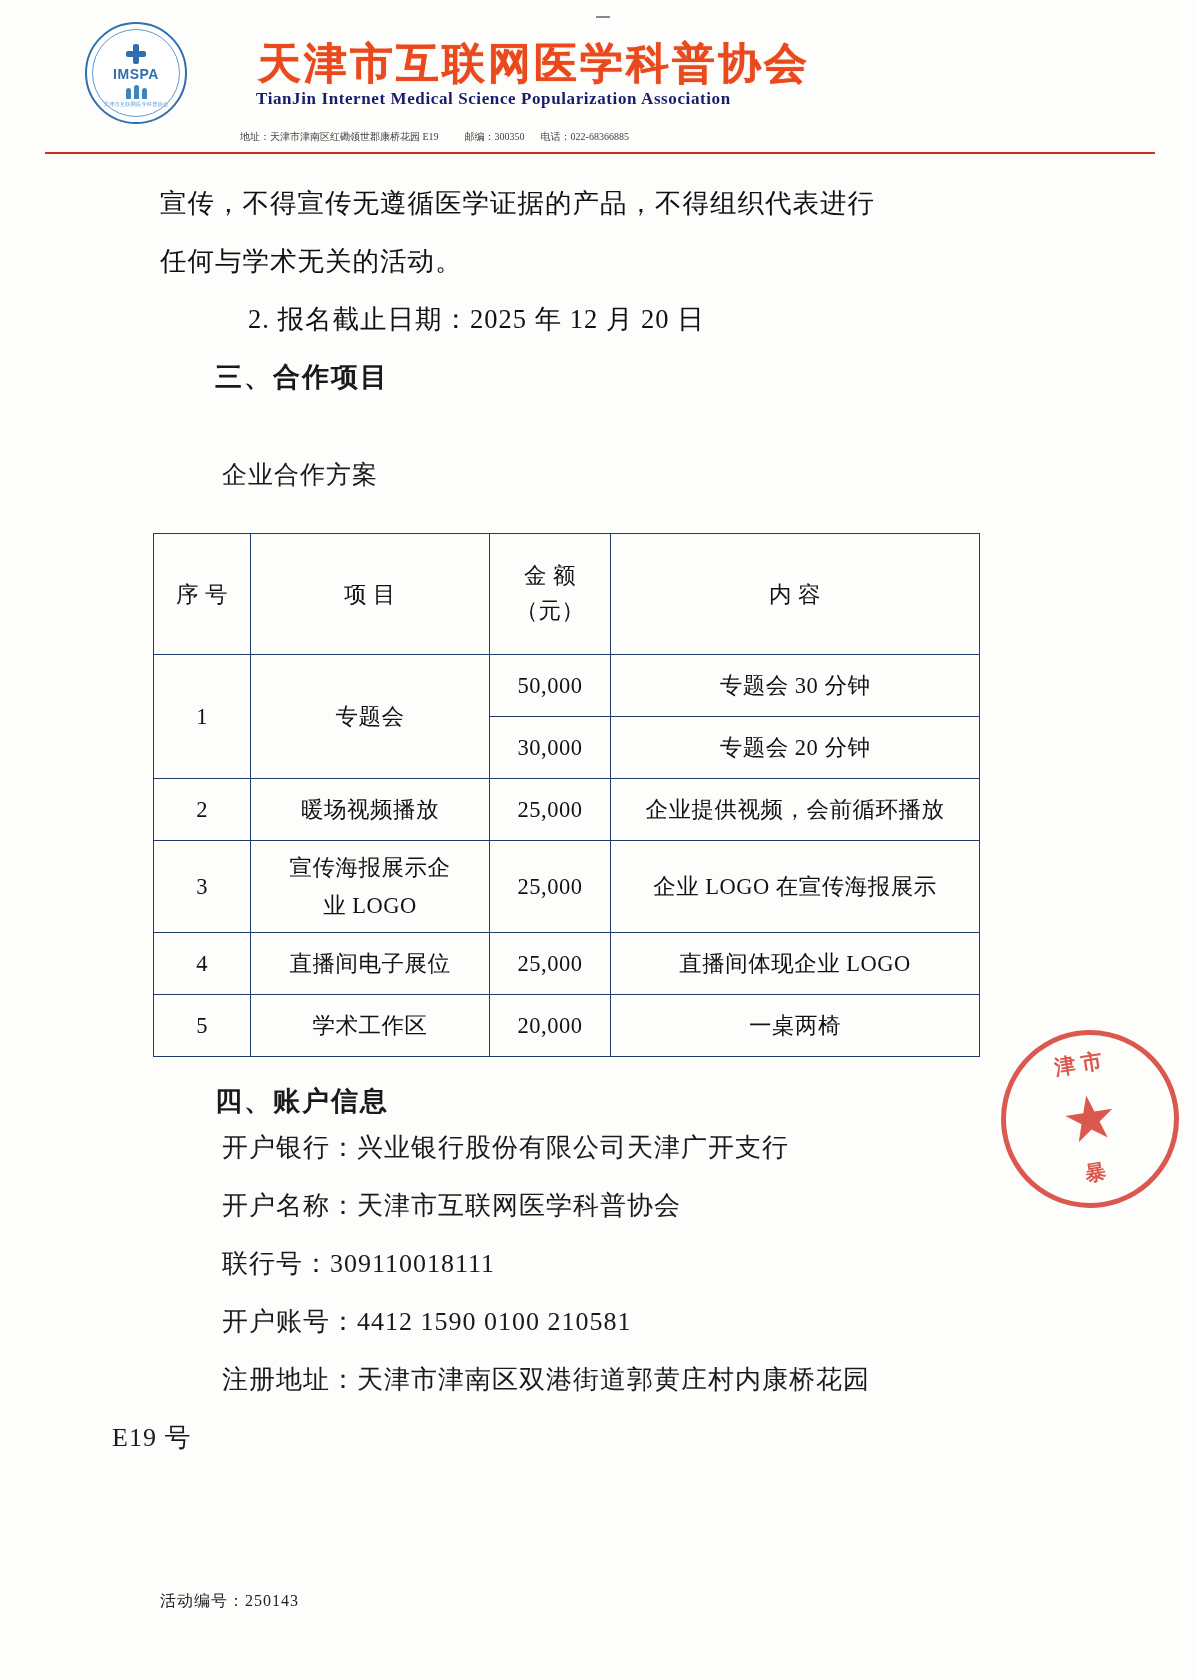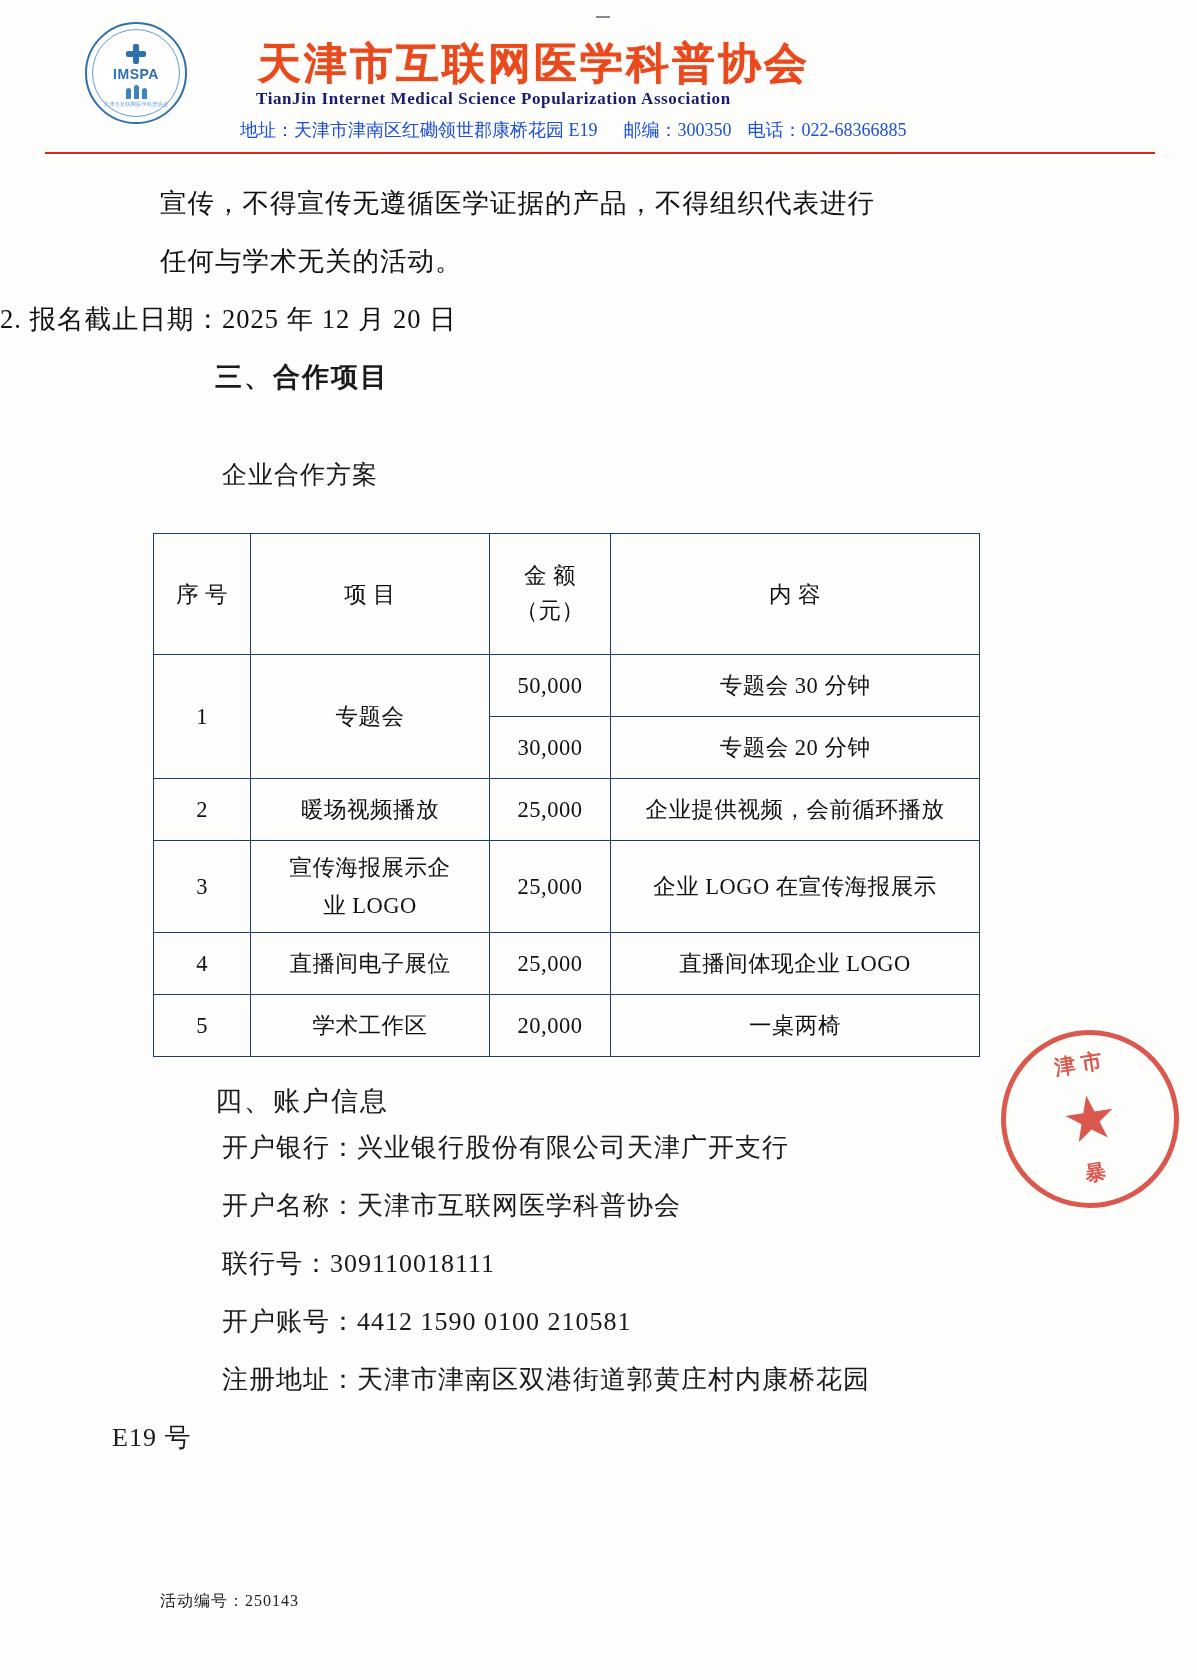--- a/index.html
+++ b/index.html
@@ -110,23 +110,23 @@
     font-family: "Liberation Serif", serif;
     font-size: 17px;
     font-weight: bold;
     letter-spacing: 0.6px;
     color: #1a1a6e;
     white-space: nowrap;
   }
   .lh-addr {
     position: absolute;
     left: 240px;
-    top: 118px;
-    font-size: 18px;
-    color: #1d4ed8;
+    top: 130px;
+    font-size: 10px;
+    color: #404040;
     white-space: nowrap;
   }
   .lh-addr span.gap { display: inline-block; width: 26px; }
   .lh-rule {
     position: absolute;
     left: 45px;
     top: 152px;
     width: 1110px;
     height: 2px;
     background: #d02b1e;
@@ -145,21 +145,21 @@
     position: relative;
     padding: 0 0 0 0;
   }
   .para {
     font-size: 26.5px;
     line-height: 58px;
     letter-spacing: 1px;
     color: #111;
   }
   .p-indent-0 { margin-left: 160px; }
-  .p-indent-2 { }
+  .p-indent-2 { margin-left: 248px; }
   .heading {
     font-size: 27px;
     font-weight: bold;
     letter-spacing: 2px;
     margin-left: 215px;
     line-height: 58px;
   }
   .block-top { margin-top: 24px; }
   .sub-label {
     font-size: 25px;
@@ -193,21 +193,21 @@
   td.c-desc { width: 360px; }
   .hdr-cell { height: 108px; font-size: 23px; letter-spacing: 6px; }
   .hdr-amt { line-height: 1.55; letter-spacing: 2px; }
   .row-h { height: 62px; }
   .row-h2 { height: 92px; }
   .two-line { line-height: 1.65; }
 
   
   .acct-head {
     font-size: 27px;
-    font-weight: normal;
+    font-weight: bold;
     letter-spacing: 2px;
     margin: 26px 16px 0 215px;
   }
   .acct-line {
     font-size: 26px;
     line-height: 58px;
     margin-left: 222px;
     letter-spacing: 1px;
   }
   .acct-line.cont { margin-left: 112px; }

